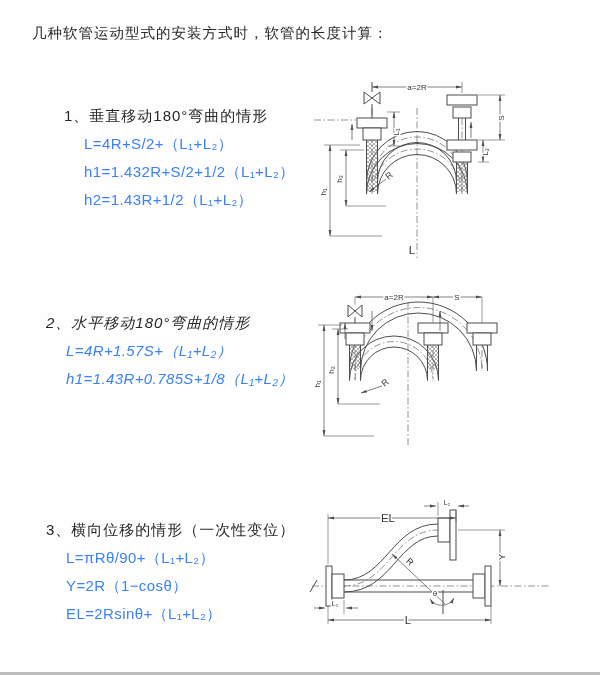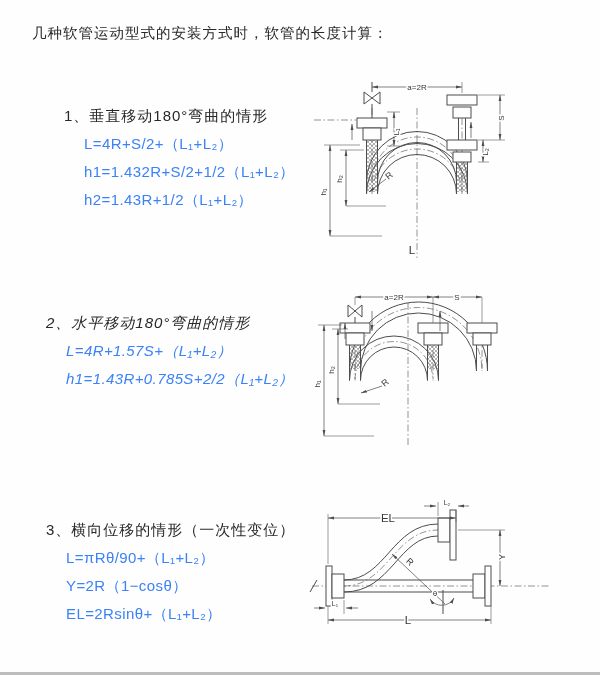--- a/index.html
+++ b/index.html
@@ -42,21 +42,21 @@
   <section class="sec" id="sec1">
     <div class="sec-heading">1、垂直移动180°弯曲的情形</div>
     <div class="formula">L=4R+S/2+（L₁+L₂）</div>
     <div class="formula">h1=1.432R+S/2+1/2（L₁+L₂）</div>
     <div class="formula">h2=1.43R+1/2（L₁+L₂）</div>
   </section>
 
   <section class="sec" id="sec2">
     <div class="sec-heading">2、水平移动180°弯曲的情形</div>
     <div class="formula">L=4R+1.57S+（L₁+L₂）</div>
-    <div class="formula">h1=1.43R+0.785S+2/2（L₁+L₂）</div>
+    <div class="formula">h1=1.43R+0.785S+1/8（L₁+L₂）</div>
   </section>
 
   <section class="sec" id="sec3">
     <div class="sec-heading">3、横向位移的情形（一次性变位）</div>
     <div class="formula">L=πRθ/90+（L₁+L₂）</div>
     <div class="formula">Y=2R（1−cosθ）</div>
     <div class="formula">EL=2Rsinθ+（L₁+L₂）</div>
   </section>
 
   <svg width="0" height="0" style="position:absolute">

